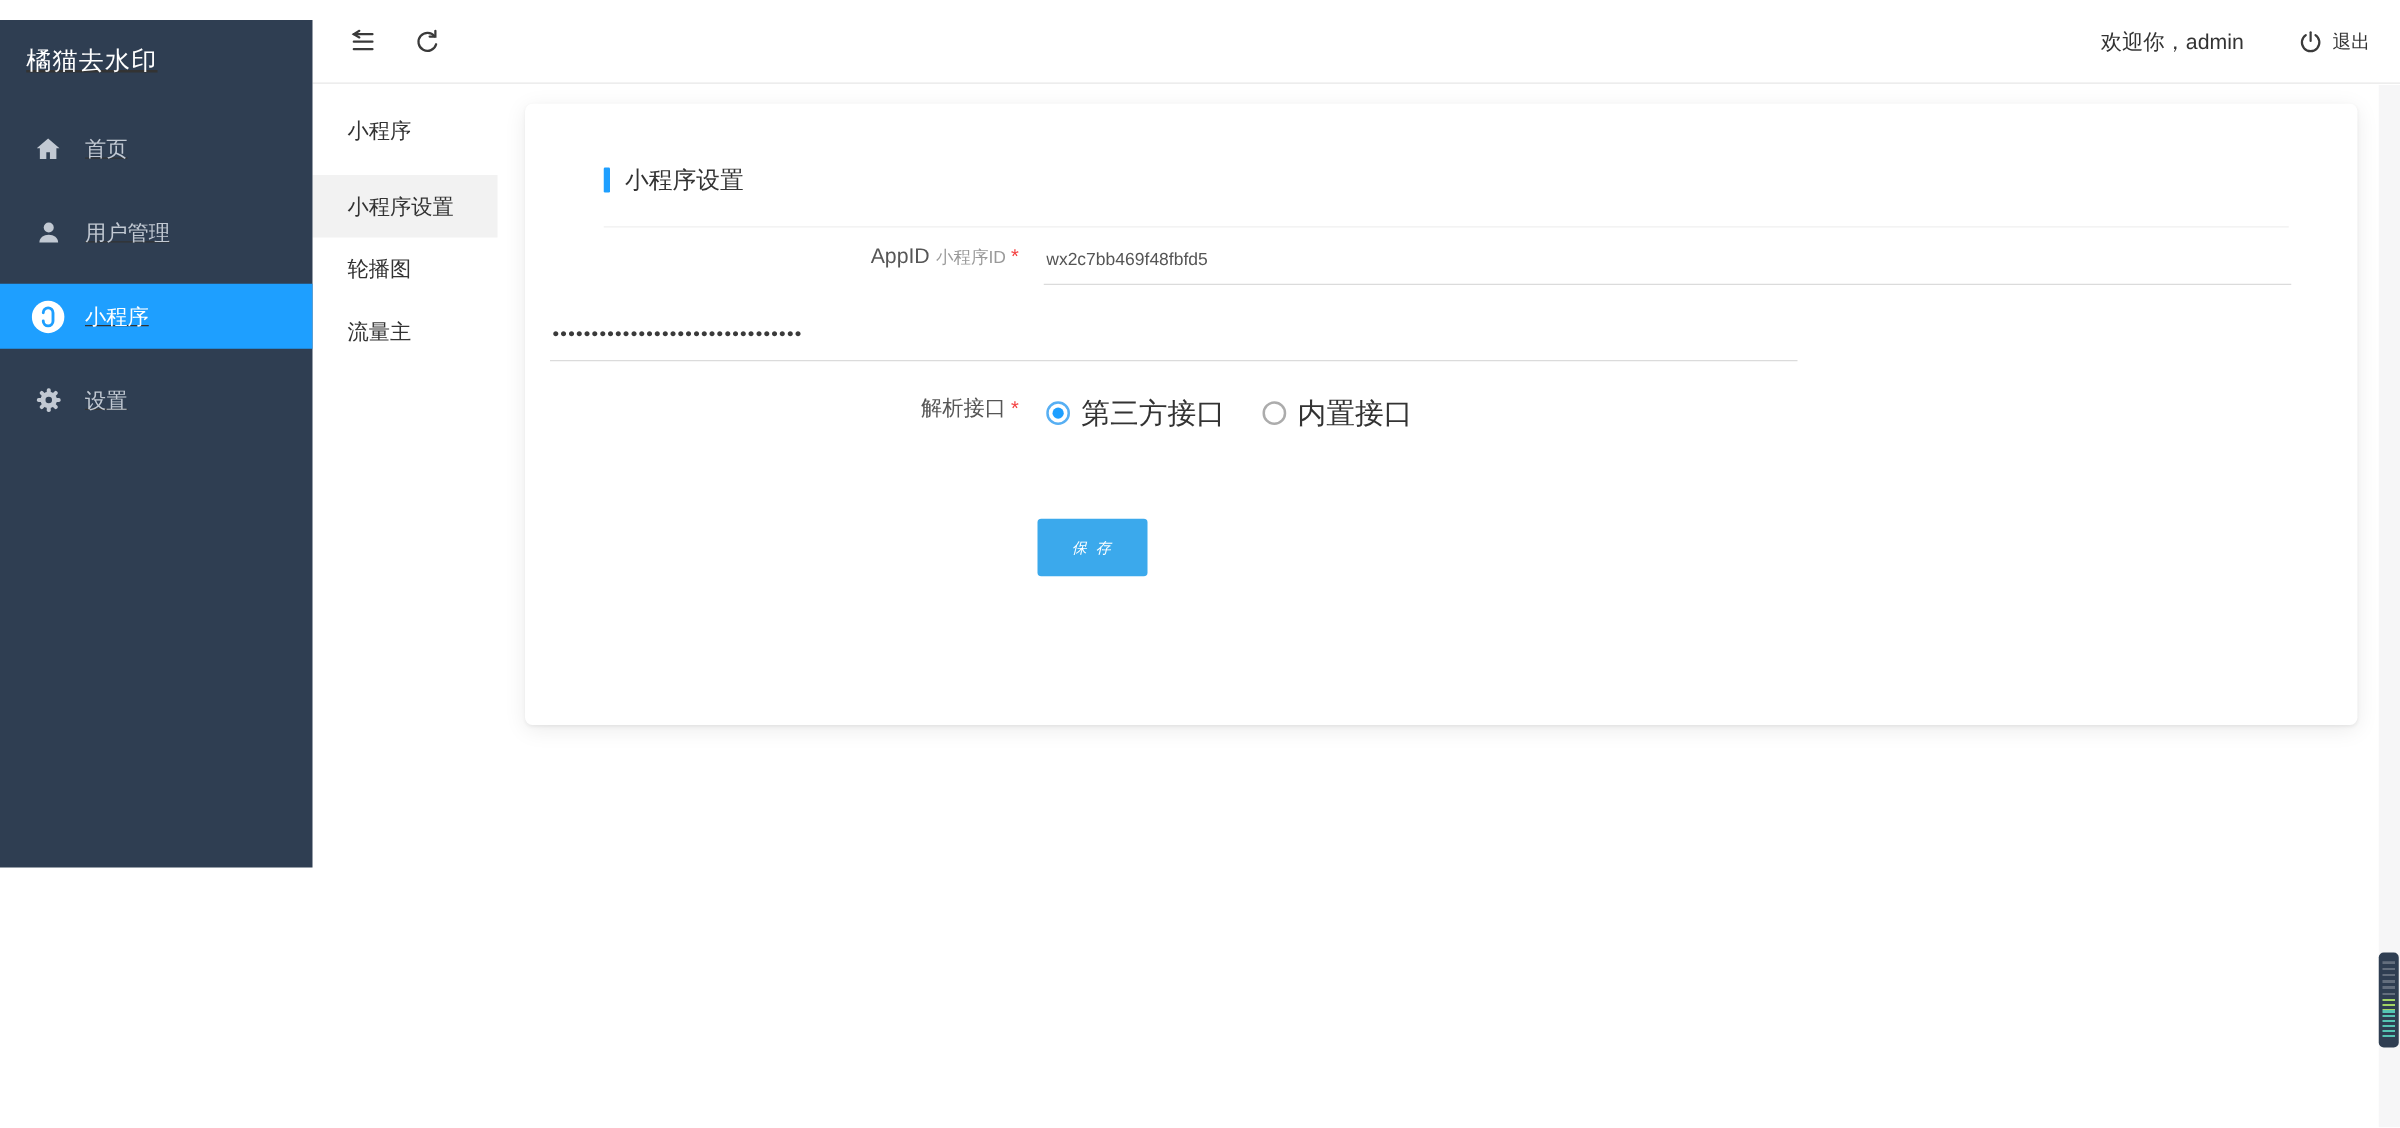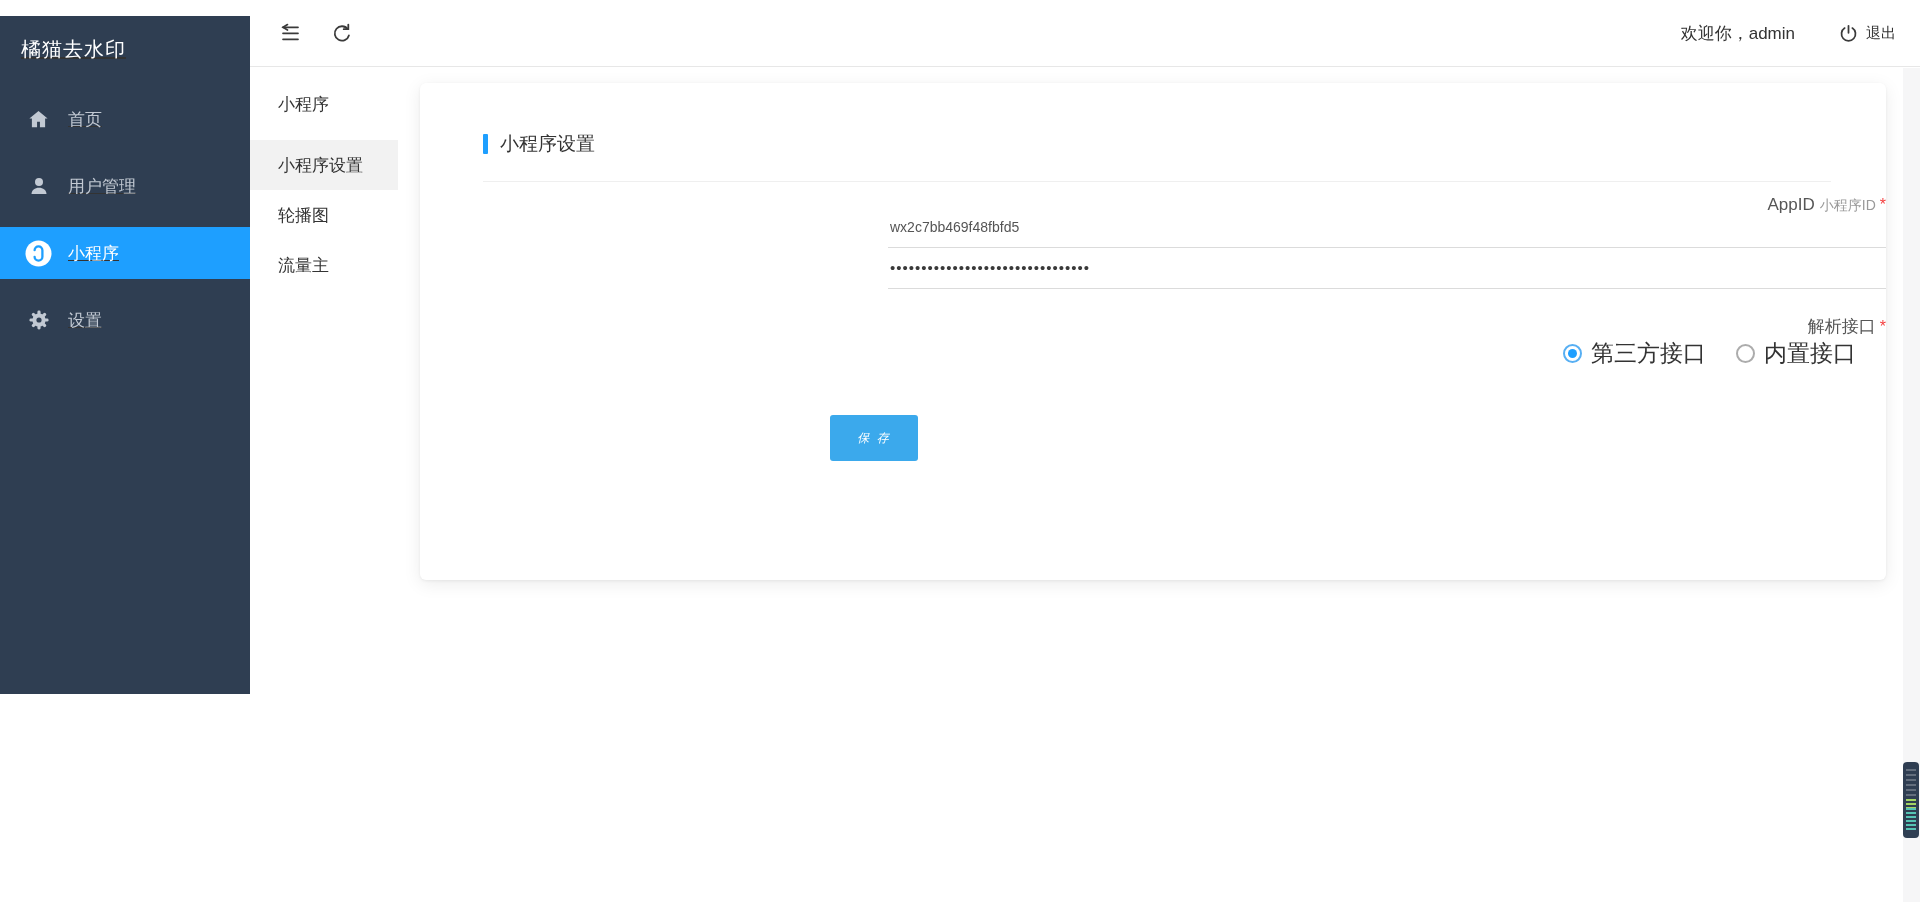--- a/index.html
+++ b/index.html
@@ -40,21 +40,21 @@
   
   .card{position:absolute;left:420px;top:83px;width:1466px;height:497px;background:#fff;
     border-radius:6px;box-shadow:0 1px 3px rgba(0,0,0,0.06),0 4px 18px rgba(0,0,0,0.08);z-index:2;}
   .card-head{padding:48px 55px 0 63px;}
   .card-title-row{display:flex;align-items:center;}
   .title-bar{width:5px;height:20px;background:var(--accent);margin-right:12px;border-radius:1px;}
   .card-title{font-size:19px;color:#333;}
   .card-divider{margin:24px 55px 0 63px;border-bottom:1px solid #EFEFEF;}
   
   .form{padding-top:13px;}
-  .form-row{display:flex;align-items:flex-end;height:42px;margin-bottom:18px;flex-direction:column;}
+  .form-row{display:flex;align-items:flex-start;height:42px;margin-bottom:18px;}
   .form-label{width:395px;text-align:right;font-size:17px;color:#565656;white-space:nowrap;}
   .form-label .sub{font-size:14px;color:#9A9A9A;margin-left:5px;}
   .form-label .req{color:var(--required);margin-left:4px;font-size:16px;}
   .form-field{margin-left:20px;display:flex;align-items:center;}
   .line-input{width:998px;border:none;outline:none;border-bottom:1px solid #DBDBDB;
     font-size:14px;color:#555;padding:4px 0 12px 2px;background:transparent;
     font-family:"Liberation Sans","DejaVu Sans",sans-serif;}
   .line-input.secret{letter-spacing:1px;font-size:15px;color:#3a3a3a;}
   .radio-group{display:flex;align-items:center;margin-left:22px;}
   .radio-option{display:flex;align-items:center;cursor:pointer;margin-right:30px;font-size:23px;color:#333;}

